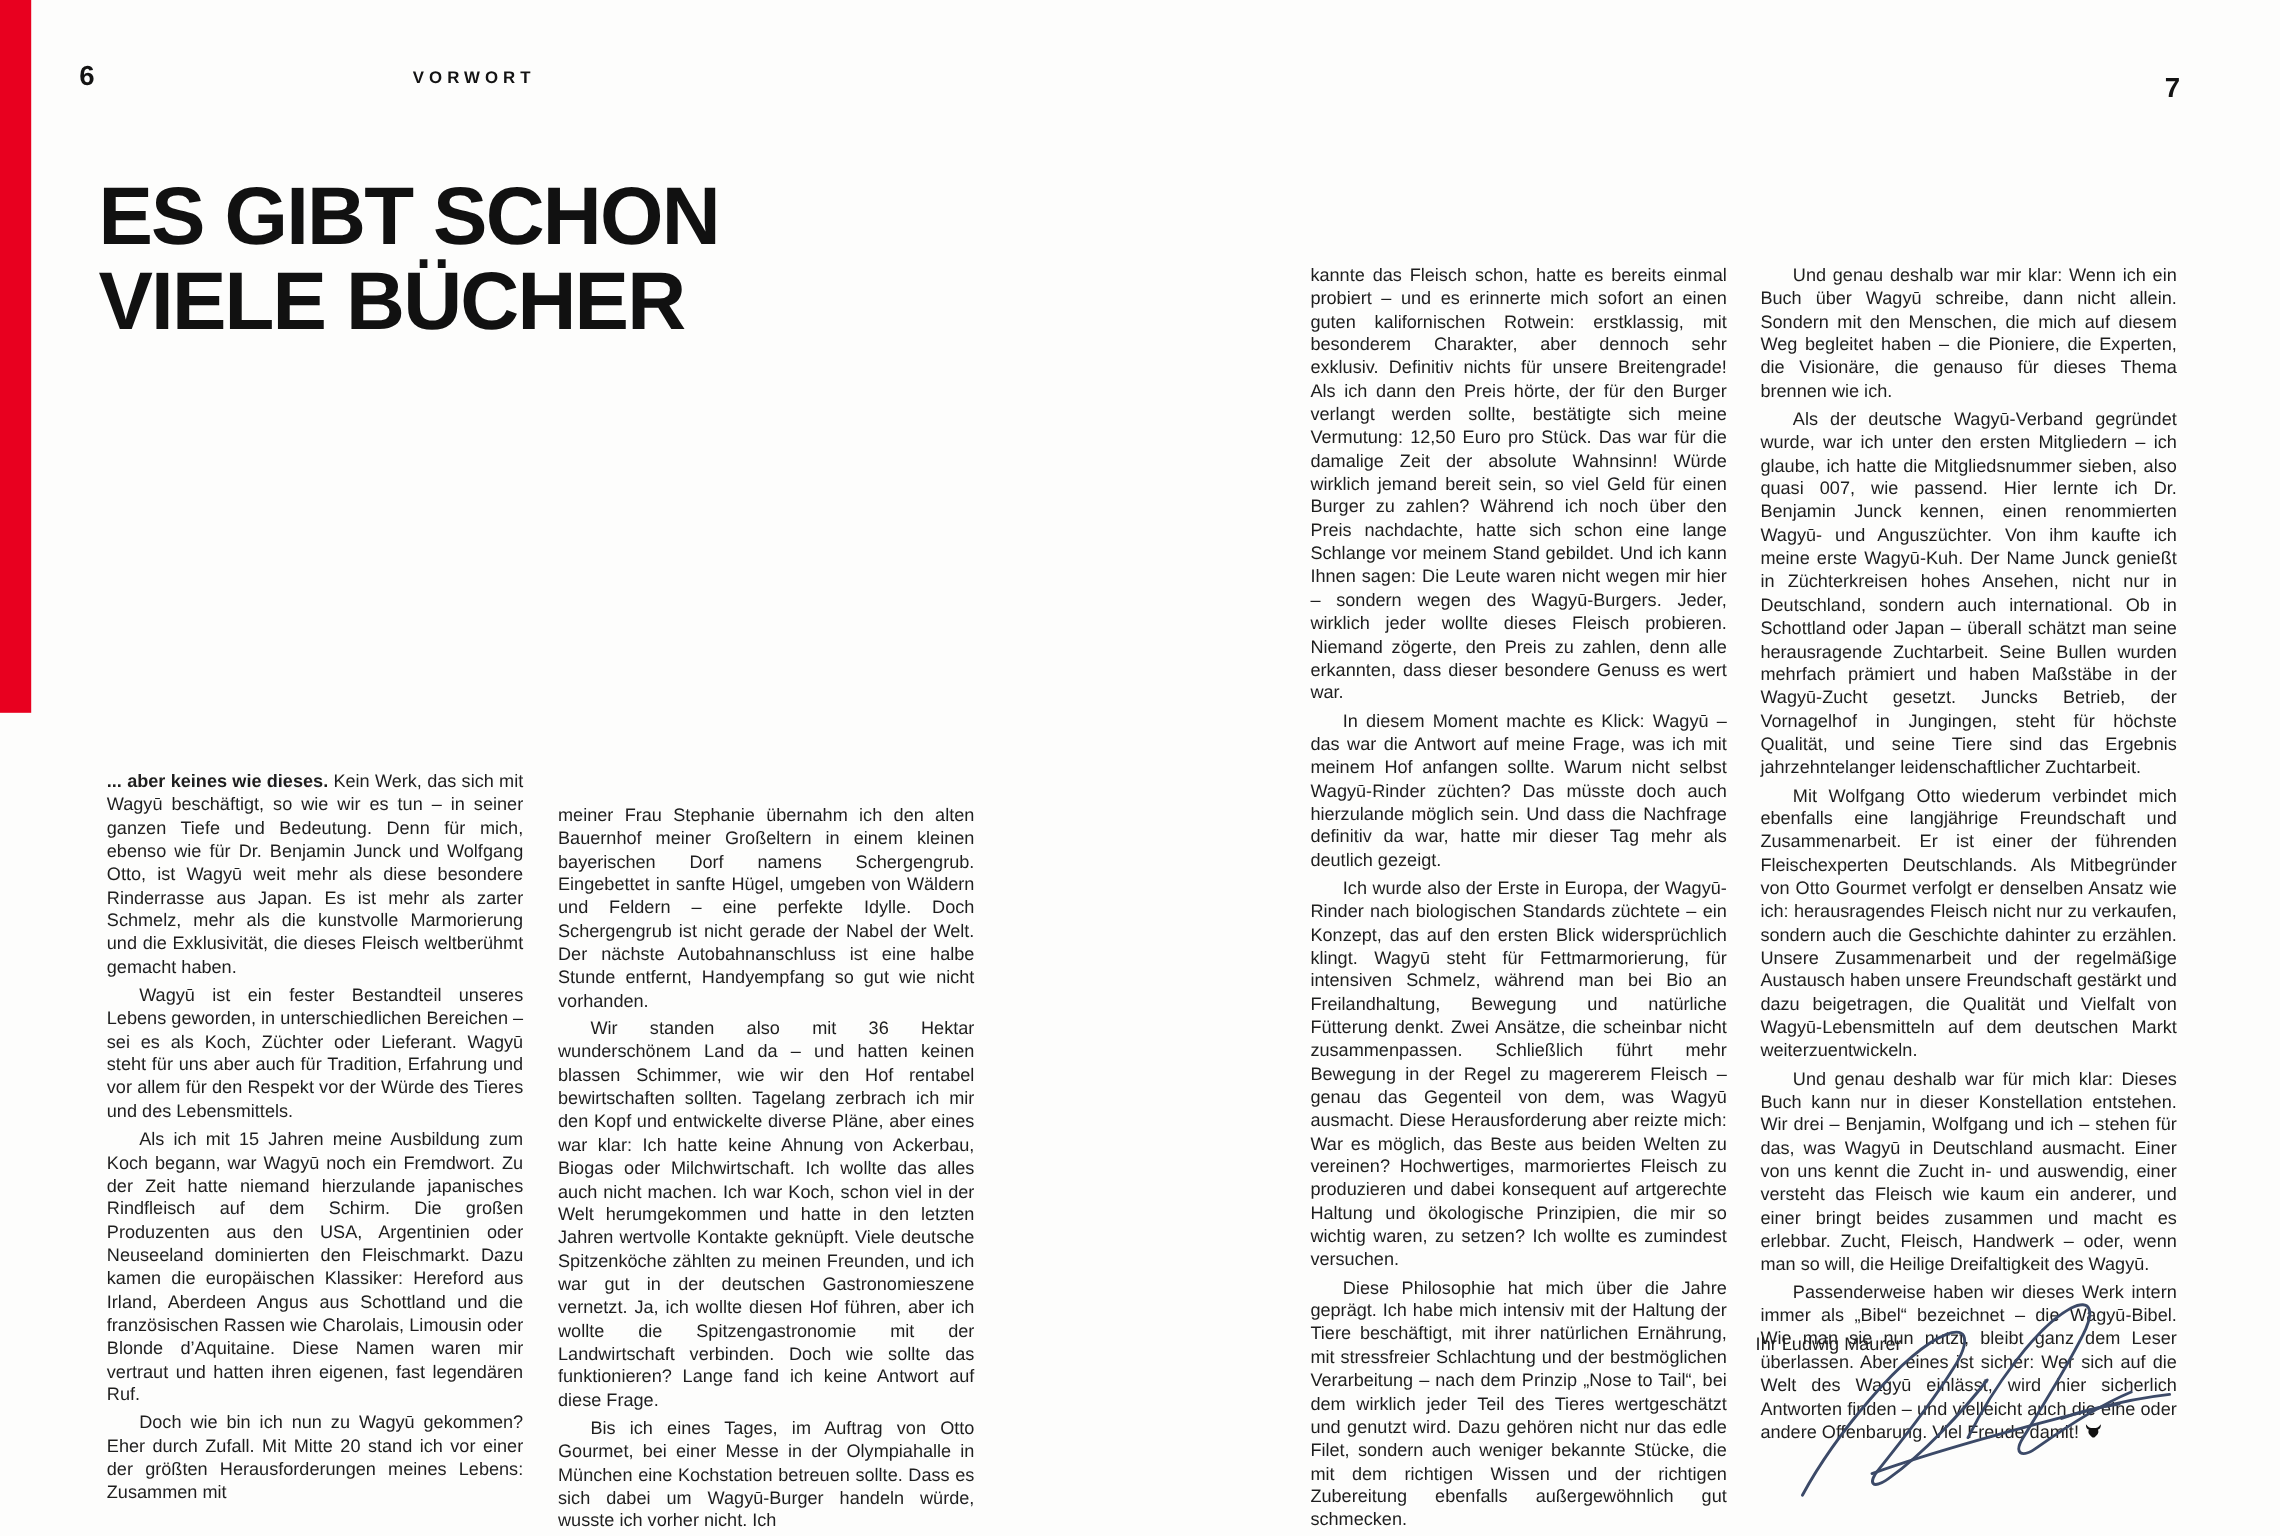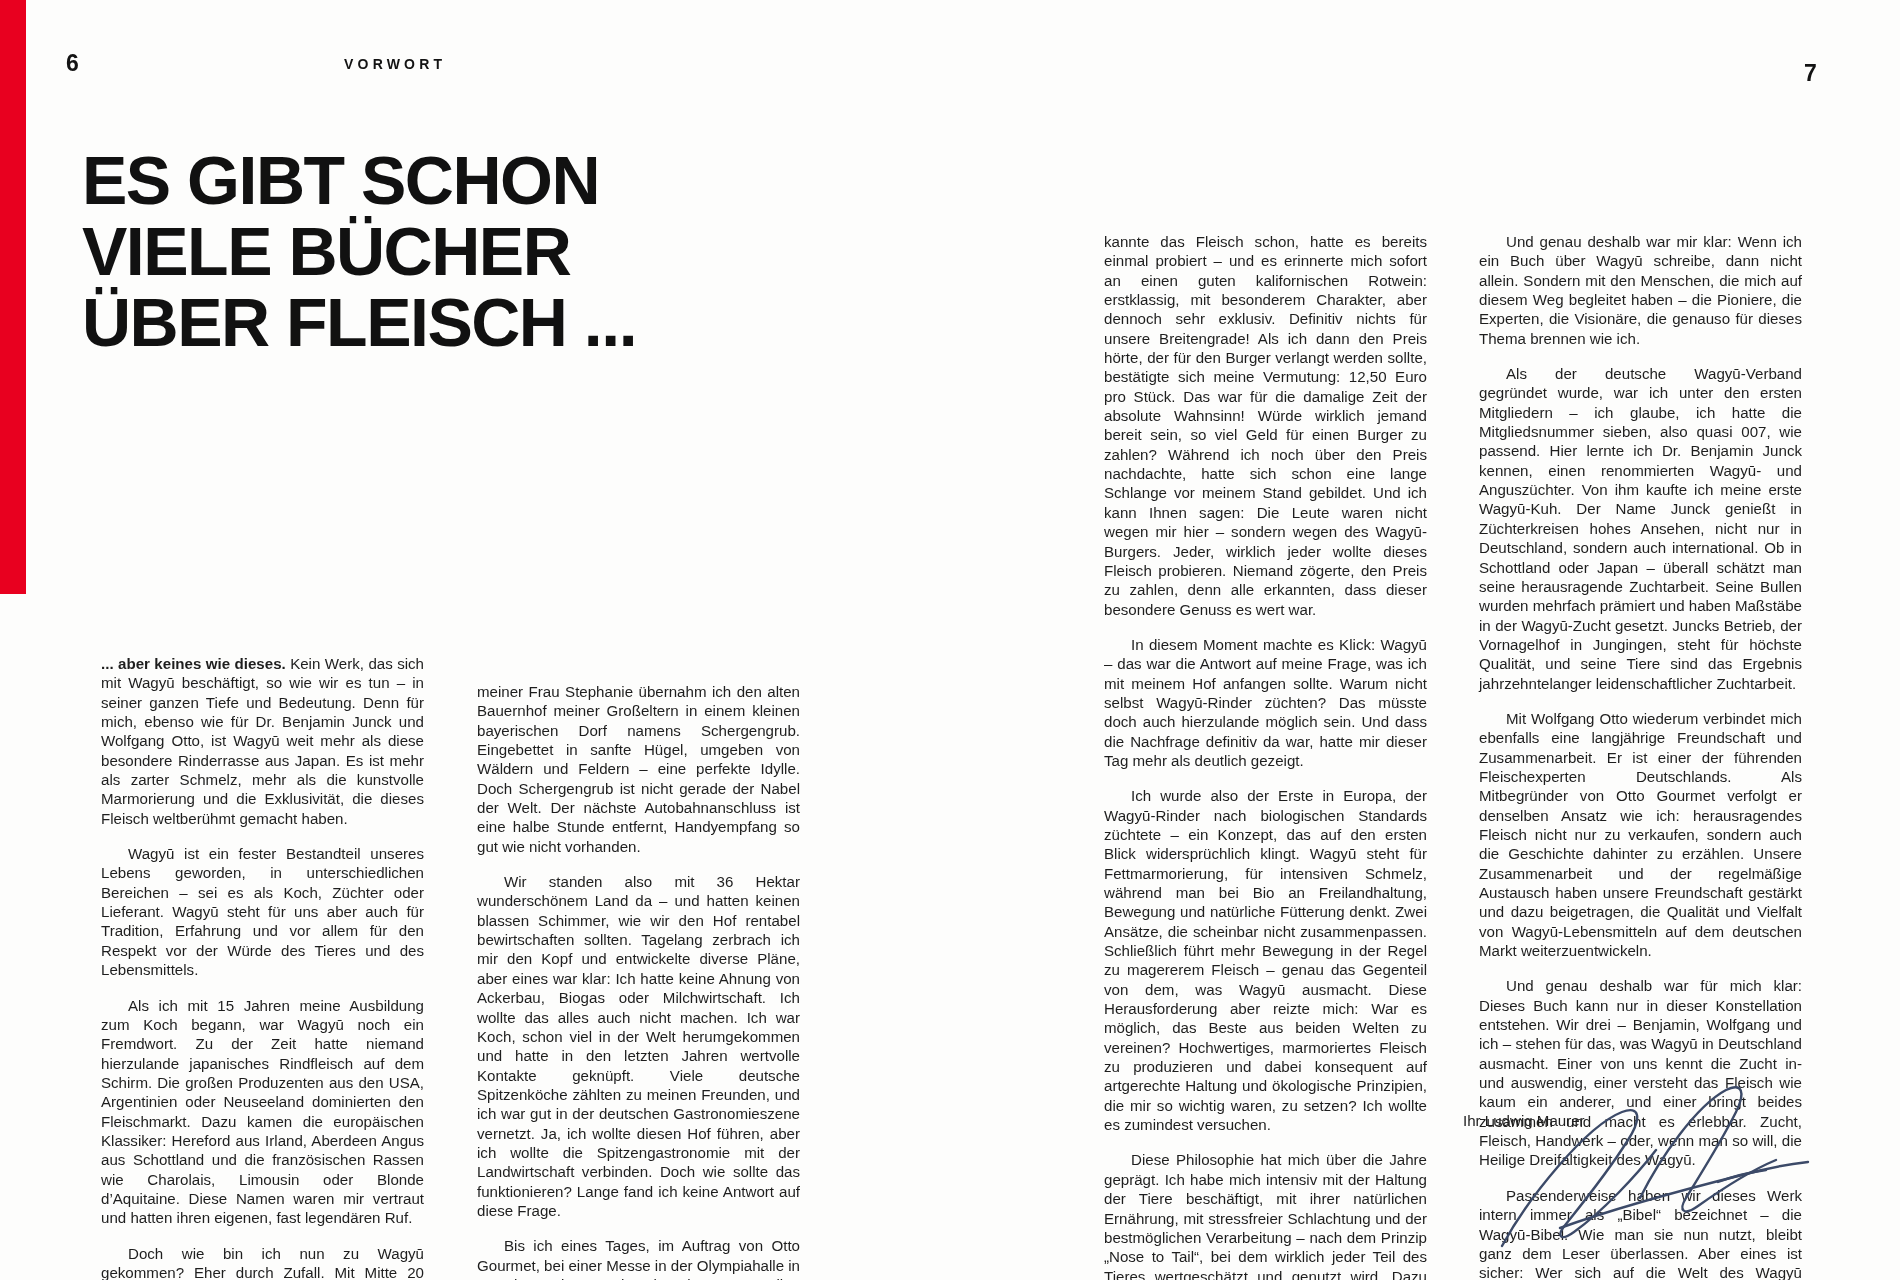--- a/index.html
+++ b/index.html
@@ -5,21 +5,21 @@
   html,body{margin:0;padding:0;background:#ffffff;}
   #canvas{position:relative;width:1900px;height:1280px;background:#fdfdfc;overflow:hidden;
           font-family:"Liberation Sans", sans-serif;color:#1d1d1d;}
   .abs{position:absolute;}
   #edge-band{left:0;top:0;width:26px;height:594px;}
   .pagenum{font-size:23px;font-weight:700;color:#131313;letter-spacing:0;}
   #section-label{left:344px;top:56px;font-size:14px;font-weight:700;letter-spacing:4.2px;color:#131313;}
   #headline{left:82px;top:145px;font-size:68px;line-height:71px;font-weight:800;
             letter-spacing:-1.5px;color:#111;white-space:nowrap;}
   .col{width:355px;font-size:15.1px;line-height:19.35px;text-align:justify;color:#1e1e1e;}
-  .col p{margin:16px;}
+  .col p{margin:4px;}
   .col p.ind{text-indent:27px;}
   .lead{font-weight:700;}
   #lp-col1{left:85px;top:638px;}
   #lp-col2{left:461px;top:666px;}
   #rp-col1{left:1088px;top:216px;}
   #rp-col2{left:1463px;top:216px;}
   #signoff{left:1463px;top:1112px;font-size:15.1px;color:#1e1e1e;}
   #signature{left:1490px;top:1078px;}
   .bull{vertical-align:-2px;margin-left:5px;}
 </style>
@@ -30,21 +30,20 @@
 
   <div id="edge-band" class="abs" style="background: rgb(232, 0, 31);"></div>
 
   <div class="abs pagenum" style="left:66px;top:50px;">6</div>
 
   <div id="section-label" class="abs">VORWORT</div>
 
   <div id="headline" class="abs">
     <div>ES GIBT SCHON</div>
     <div>VIELE BÜCHER</div>
-    <div>ÜBER FLEISCH ...</div>
   </div>
 
   <div id="lp-col1" class="abs col">
     <p class="para"><b class="lead">... aber keines wie dieses.</b><span> Kein Werk, das sich mit Wagyū beschäftigt, so wie wir es tun – in seiner ganzen Tiefe und Bedeutung. Denn für mich, ebenso wie für Dr. Benjamin Junck und Wolfgang Otto, ist Wagyū weit mehr als diese besondere Rinderrasse aus Japan. Es ist mehr als zarter Schmelz, mehr als die kunstvolle Marmorierung und die Exklusivität, die dieses Fleisch weltberühmt gemacht haben.</span></p>
     <p class="ind">Wagyū ist ein fester Bestandteil unseres Lebens geworden, in unterschiedlichen Bereichen – sei es als Koch, Züchter oder Lieferant. Wagyū steht für uns aber auch für Tradition, Erfahrung und vor allem für den Respekt vor der Würde des Tieres und des Lebensmittels.</p>
     <p class="ind">Als ich mit 15 Jahren meine Ausbildung zum Koch begann, war Wagyū noch ein Fremdwort. Zu der Zeit hatte niemand hierzulande japanisches Rindfleisch auf dem Schirm. Die großen Produzenten aus den USA, Argentinien oder Neuseeland dominierten den Fleischmarkt. Dazu kamen die europäischen Klassiker: Hereford aus Irland, Aberdeen Angus aus Schottland und die französischen Rassen wie Charolais, Limousin oder Blonde d’Aquitaine. Diese Namen waren mir vertraut und hatten ihren eigenen, fast legendären Ruf.</p>
     <p class="ind">Doch wie bin ich nun zu Wagyū gekommen? Eher durch Zufall. Mit Mitte 20 stand ich vor einer der größten Herausforderungen meines Lebens: Zusammen mit</p>
   </div>
 
   <div id="lp-col2" class="abs col">

